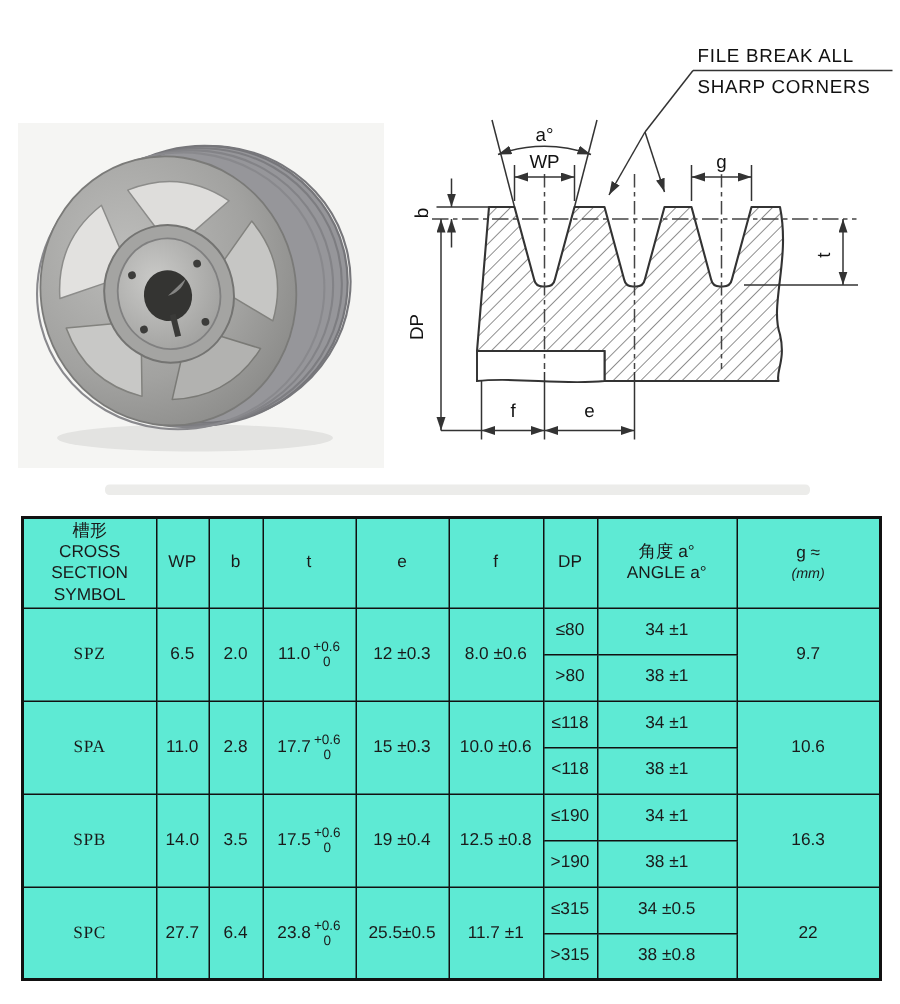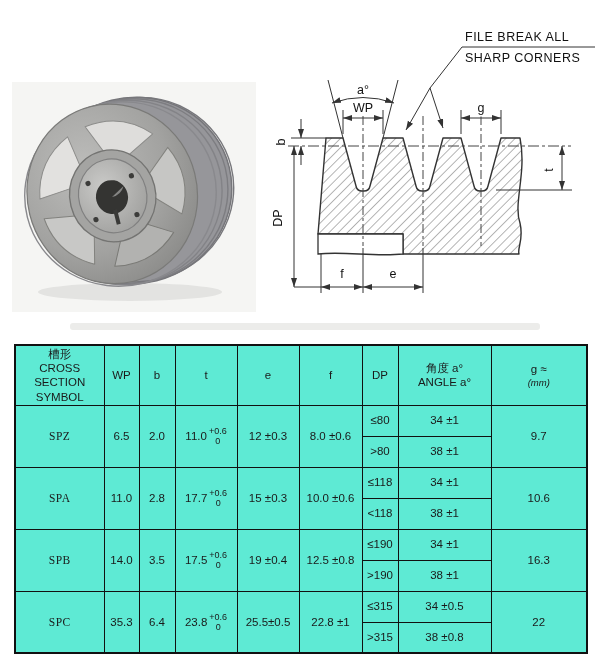--- a/index.html
+++ b/index.html
@@ -251,33 +251,33 @@
           <td>34 ±1</td>
           <td rowspan="2">16.3</td>
         </tr>
         <tr class="sub">
           <td>&gt;190</td>
           <td>38 ±1</td>
         </tr>
 
         <tr class="sub">
           <td rowspan="2" class="row-sym">SPC</td>
-          <td rowspan="2">35.3</td>
+          <td rowspan="2">27.7</td>
           <td rowspan="2">6.4</td>
           <td rowspan="2">
             <span class="t-wrap">
                 <span>23.8</span>
                 <span class="tol">
                   <span>+0.6</span>
                   <span>0</span>
                 </span>
               </span>
           </td>
           <td rowspan="2">25.5±0.5</td>
-          <td rowspan="2">22.8 ±1</td>
+          <td rowspan="2">11.7 ±1</td>
           <td>≤315</td>
           <td>34 ±0.5</td>
           <td rowspan="2">22</td>
         </tr>
         <tr class="sub">
           <td>&gt;315</td>
           <td>38 ±0.8</td>
         </tr>
       </tbody>
     </table>

